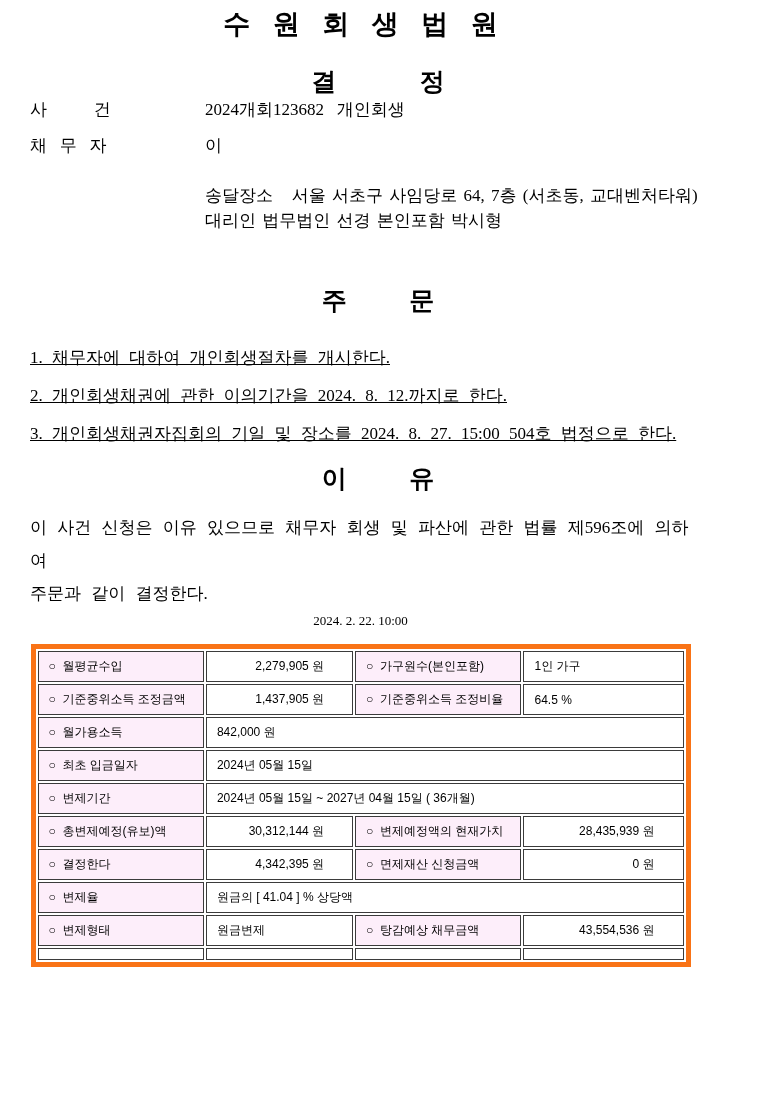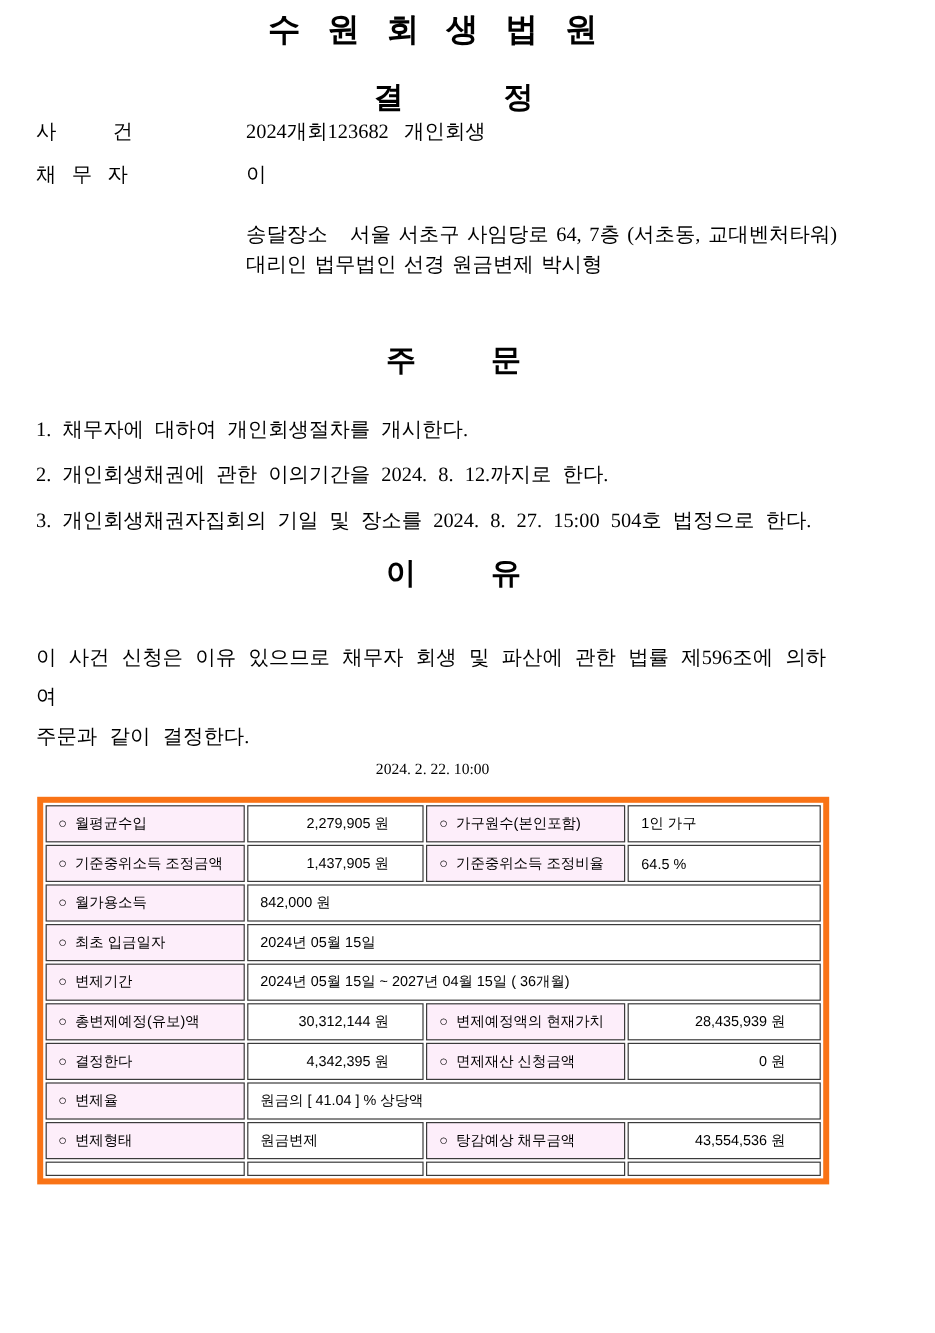--- a/index.html
+++ b/index.html
@@ -30,24 +30,24 @@
   .kv-row.case-row { }
   .kv-row.debtor-row { margin-top: 13px; }
   .kv-label { width: 175px; flex: 0 0 175px; white-space: pre; }
   .kv-value { flex: 1; white-space: pre; }
 
   .address-block { margin: 26px 30px 0 205px; font-size: 17px; line-height: 25px; }
   .address-block div { white-space: pre; word-spacing: 2px; }
 
   .order-heading { margin-top: 50px; }
   .order-items { margin: 22px 30px 0; font-size: 17px; }
-  .order-items div { line-height: 38px; word-spacing: 5px; white-space: pre-wrap; }
+  .order-items div { line-height: 38px; word-spacing: 5px; white-space: pre-wrap; text-decoration: underline; }
 
   .reason-heading { margin-top: 8px; }
-  .reason-para { margin: 36px 30px 0; font-size: 17px; }
+  .reason-para { margin: 16px 30px 0; font-size: 17px; }
   .reason-para div { line-height: 33px; word-spacing: 6px; white-space: pre-wrap; }
 
   .datetime { text-align: center; font-size: 13px; line-height: 22px; }
 
   table.summary {
     width: 660px; margin: 12px auto 0;
     border-collapse: separate; border-spacing: 2px;
     border: 5px solid #f97316; table-layout: fixed;
     font-family: "Liberation Sans", sans-serif;
     font-size: 12px;
@@ -75,21 +75,21 @@
     <span class="kv-value">2024개회123682   개인회생</span>
   </div>
 
   <div class="kv-row debtor-row">
     <span class="kv-label">채   무   자</span>
     <span class="kv-value">이</span>
   </div>
 
   <div class="address-block">
     <div>송달장소   서울 서초구 사임당로 64, 7층 (서초동, 교대벤처타워)</div>
-    <div>대리인 법무법인 선경 원금변제 박시형</div>
+    <div>대리인 법무법인 선경 본인포함 박시형</div>
   </div>
 
   <h2 class="big-heading order-heading">주         문</h2>
 
   <div class="order-items">
     <div>1. 채무자에 대하여 개인회생절차를 개시한다.</div>
     <div>2. 개인회생채권에 관한 이의기간을 2024. 8. 12.까지로 한다.</div>
     <div>3. 개인회생채권자집회의 기일 및 장소를 2024. 8. 27. 15:00 504호 법정으로 한다.</div>
   </div>
 

